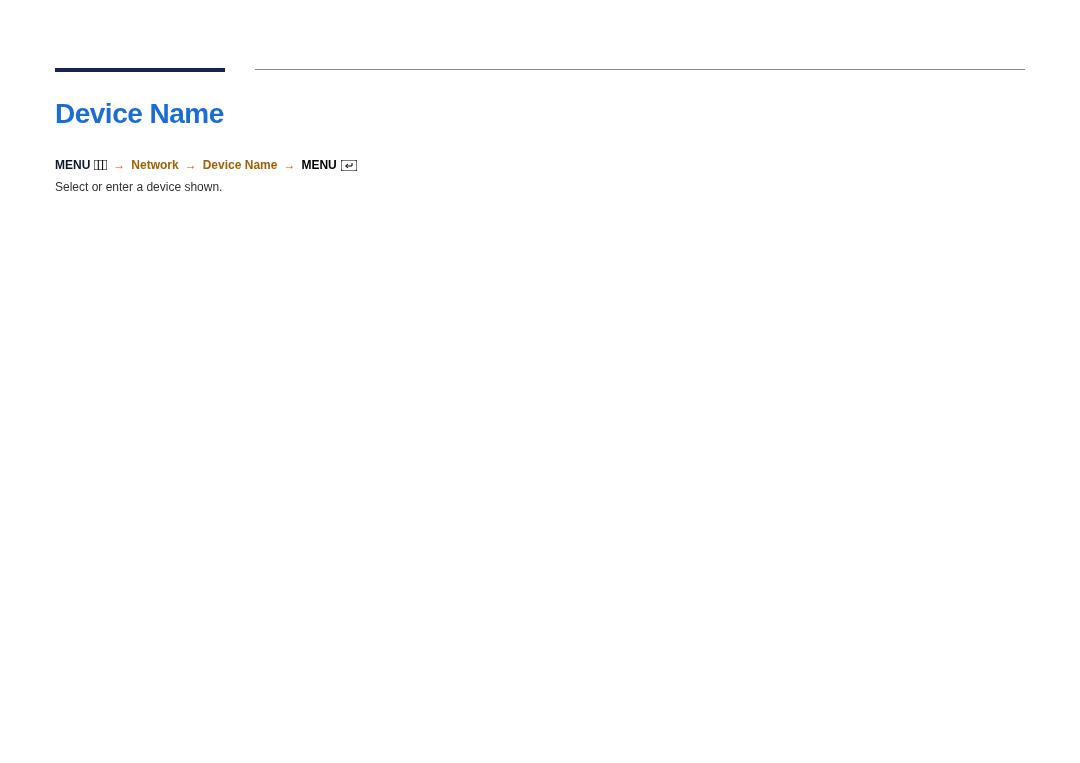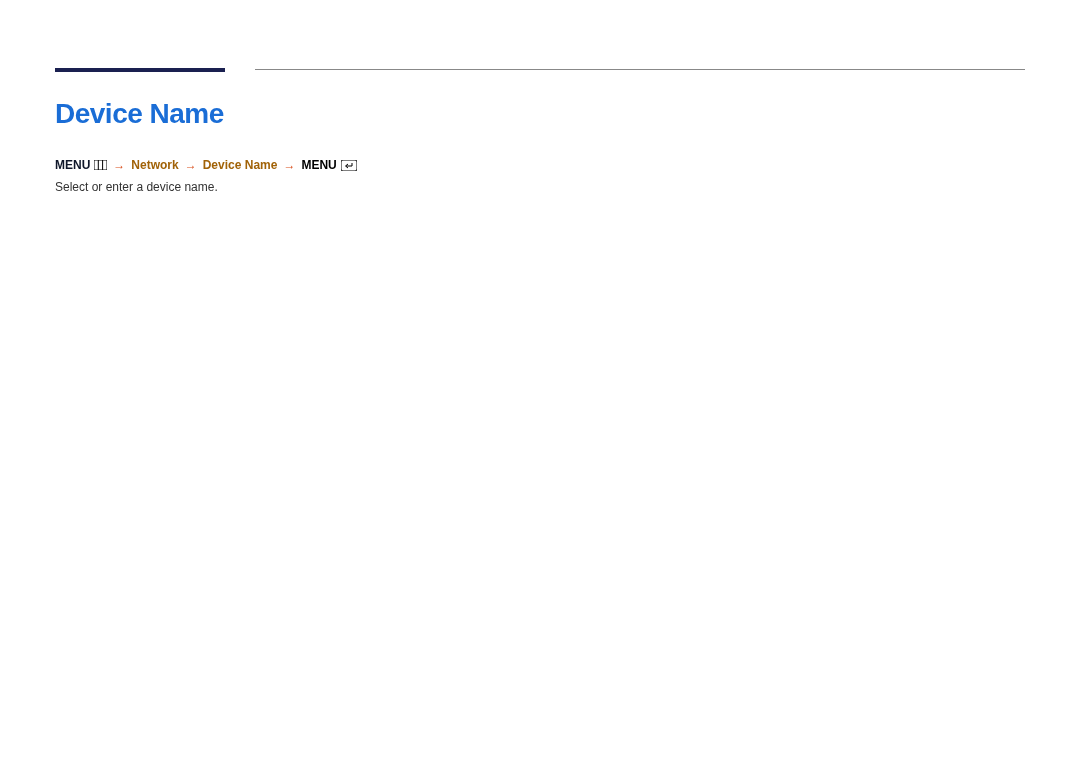--- a/index.html
+++ b/index.html
@@ -118,14 +118,14 @@
     <span class="enter-label">MENU</span>
     <span class="enter-icon">
       <svg width="16" height="11" viewBox="0 0 16 11">
         <rect x="0" y="0" width="16" height="11" rx="2" fill="none" stroke="#000" stroke-width="1"></rect>
         <path d="M 11 3 L 11 6 L 5 6" fill="none" stroke="#000" stroke-width="1"></path>
         <path d="M 7 4 L 4.5 6 L 7 8" fill="none" stroke="#000" stroke-width="1"></path>
       </svg>
     </span>
   </div>
 
-  <div class="body-text">Select or enter a device name.</div>
+  <div class="body-text">Select or enter a device shown.</div>
 </div>
 
 </body></html>

